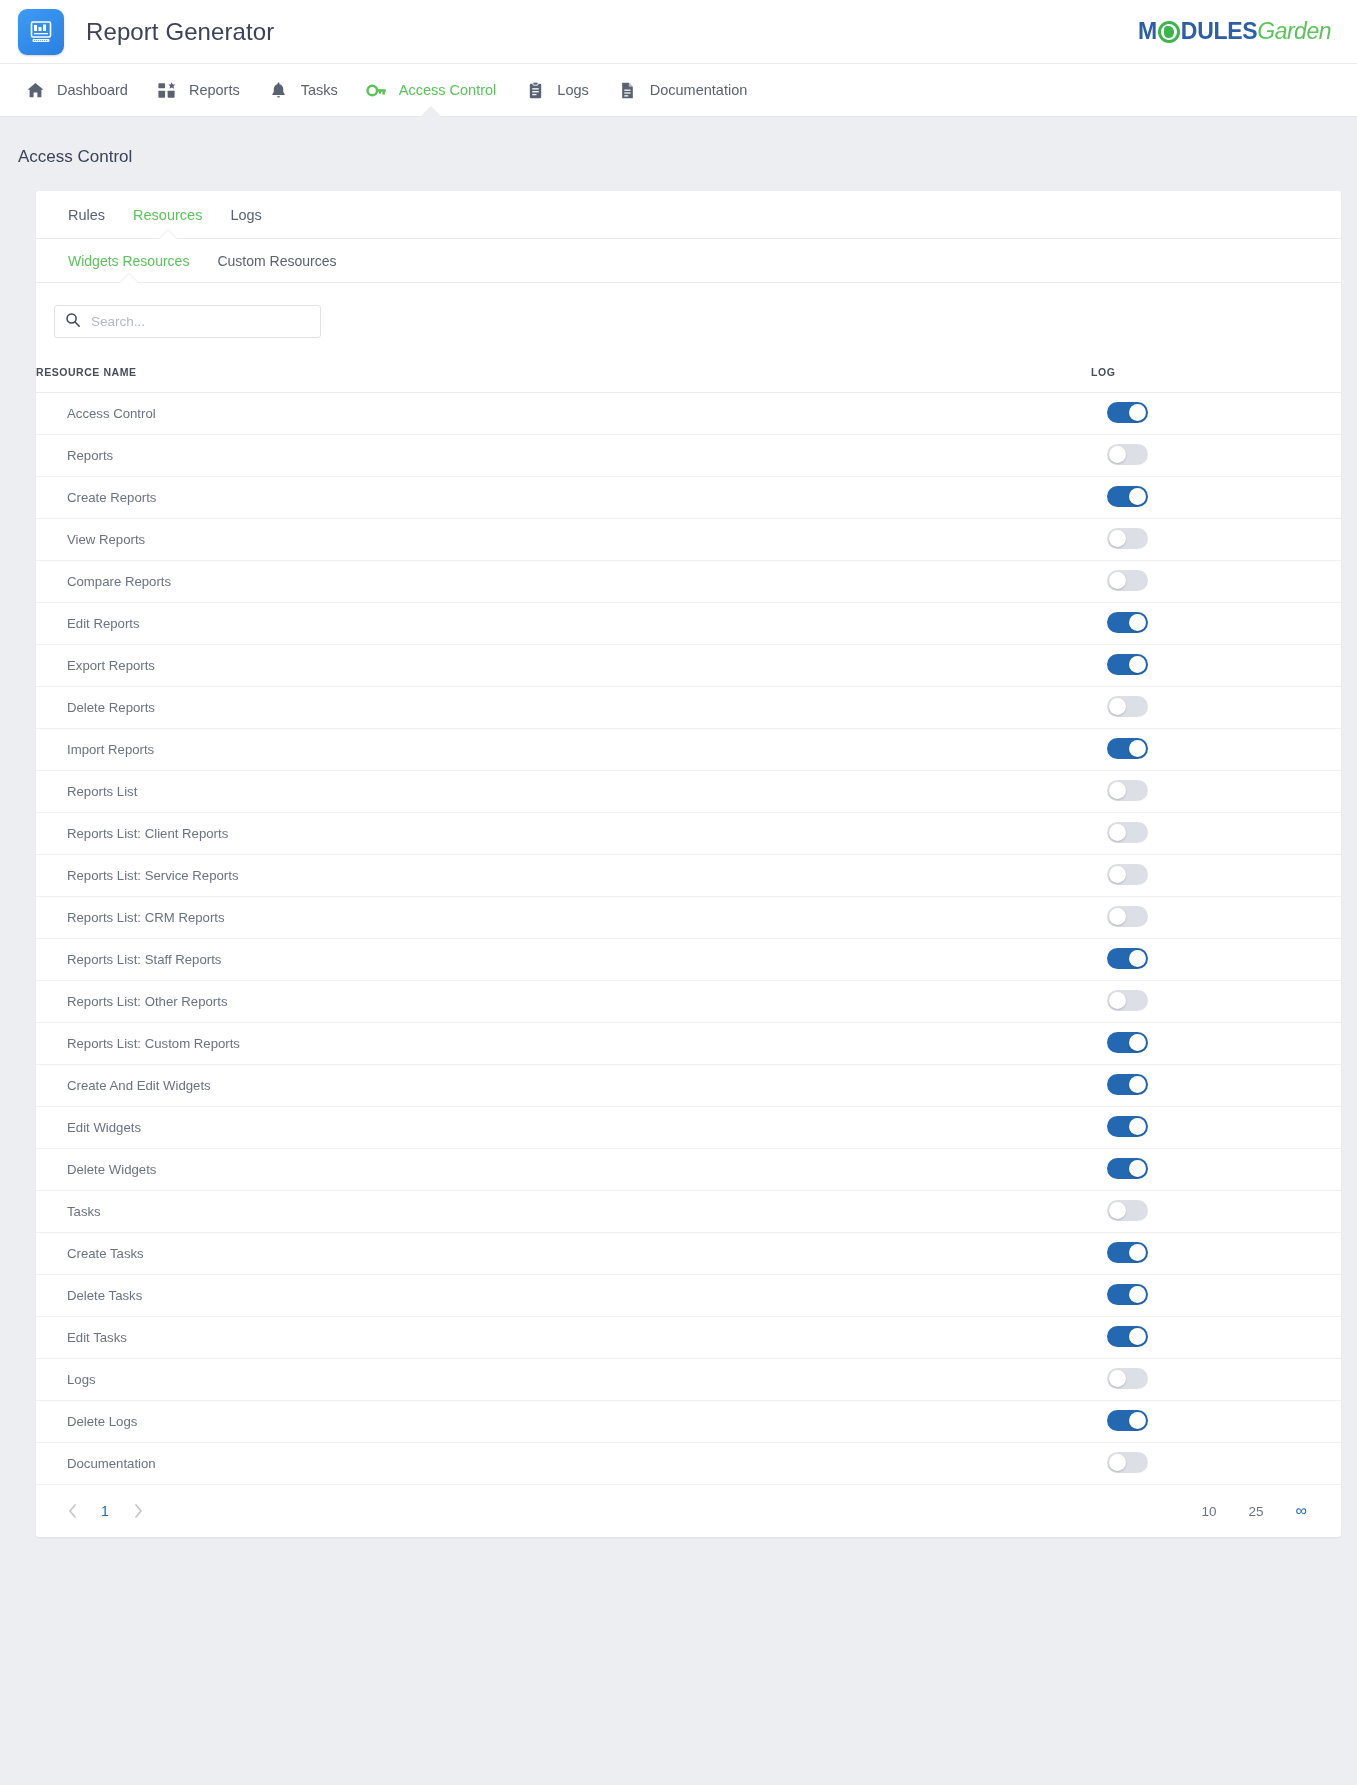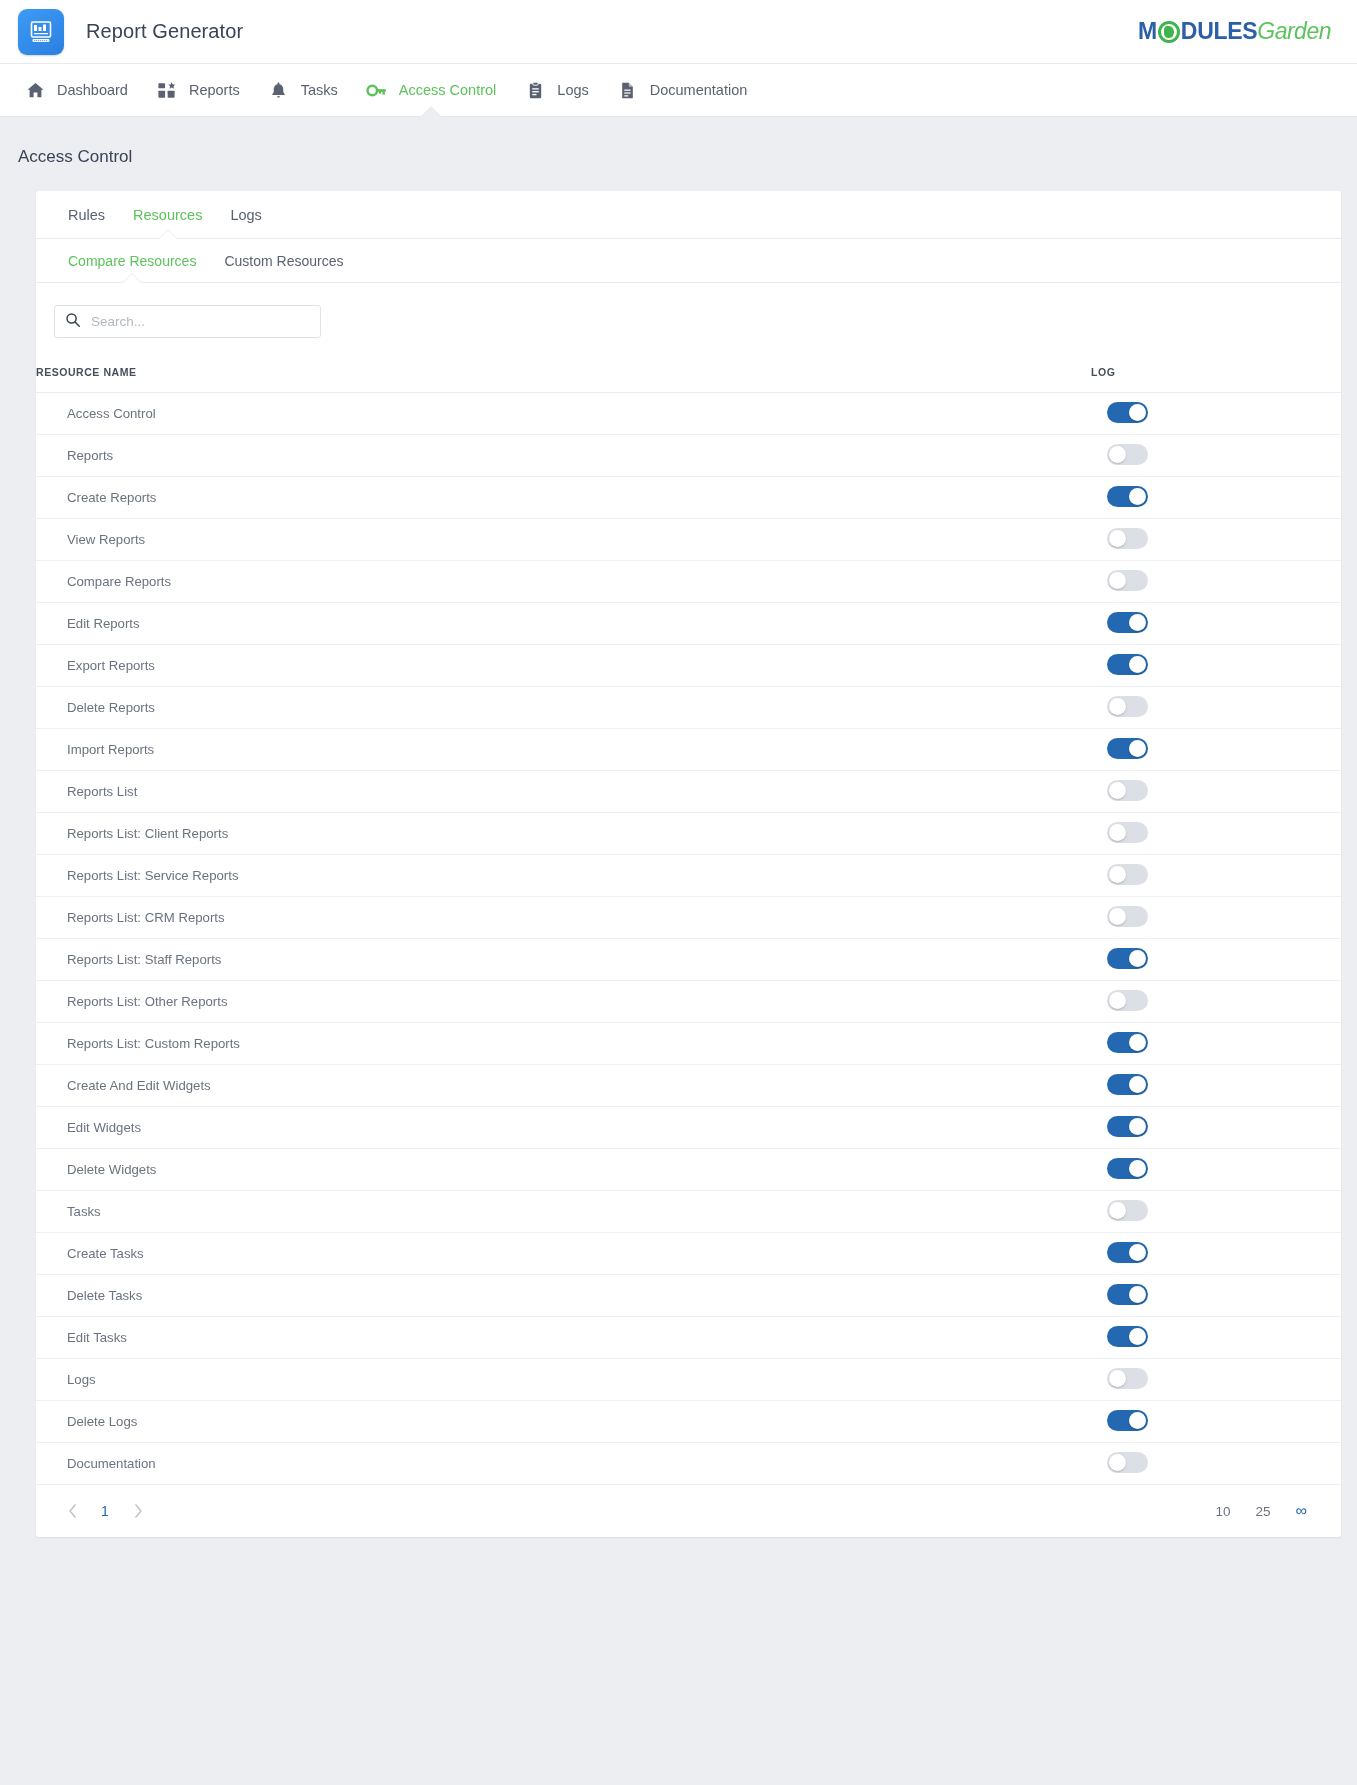--- a/index.html
+++ b/index.html
@@ -23,21 +23,21 @@
   .app-logo {
     width: 46px; height: 46px;
     border-radius: 9px;
     background: linear-gradient(145deg,#3d9bf5 0%, #2a7fe0 100%);
     display: flex; align-items: center; justify-content: center;
     flex: none;
     box-shadow: 0 1px 2px rgba(0,0,0,.18);
   }
   .app-title {
     margin-left: 22px;
-    font-size: 20px;
+    font-size: 24px;
     color: #3c4257;
     font-weight: 400;
     letter-spacing: .1px;
   }
   .brand-spacer { flex: 1 1 auto; }
   .mg-logo {
     display: flex;
     align-items: center;
     font-size: 23px;
     line-height: 1;
@@ -257,21 +257,21 @@
     font-size: 17px;
   }
   .pg-num {
     min-width: 26px; height: 28px;
     display: flex; align-items: center; justify-content: center;
     color: #2368b0;
     font-size: 14px;
     cursor: pointer;
   }
   .foot-spacer { flex: 1 1 auto; }
-  .sizes { display: flex; align-items: center; gap: 25px; padding-right: 12px;}
+  .sizes { display: flex; align-items: center; gap: 32px; padding-right: 12px;}
   .size-opt {
     font-size: 13.5px;
     color: #6b7280;
     cursor: pointer;
   }
   .size-opt.active { color: #2368b0; }
   .size-opt.inf { font-size: 16px; }
 </style>
 </head>
 <body>
@@ -391,21 +391,21 @@
         <span>Resources</span>
         <span class="tab-caret"></span>
       </div>
       <div class="tab">
         <span>Logs</span>
       </div>
     </div>
 
     <div class="subtabs">
       <div class="subtab active">
-        <span>Compare Resources</span>
+        <span>Widgets Resources</span>
         <span class="tab-caret"></span>
       </div>
       <div class="subtab">
         <span>Custom Resources</span>
       </div>
     </div>
 
     <div class="search-wrap">
       <div class="search-box">
         <span>

